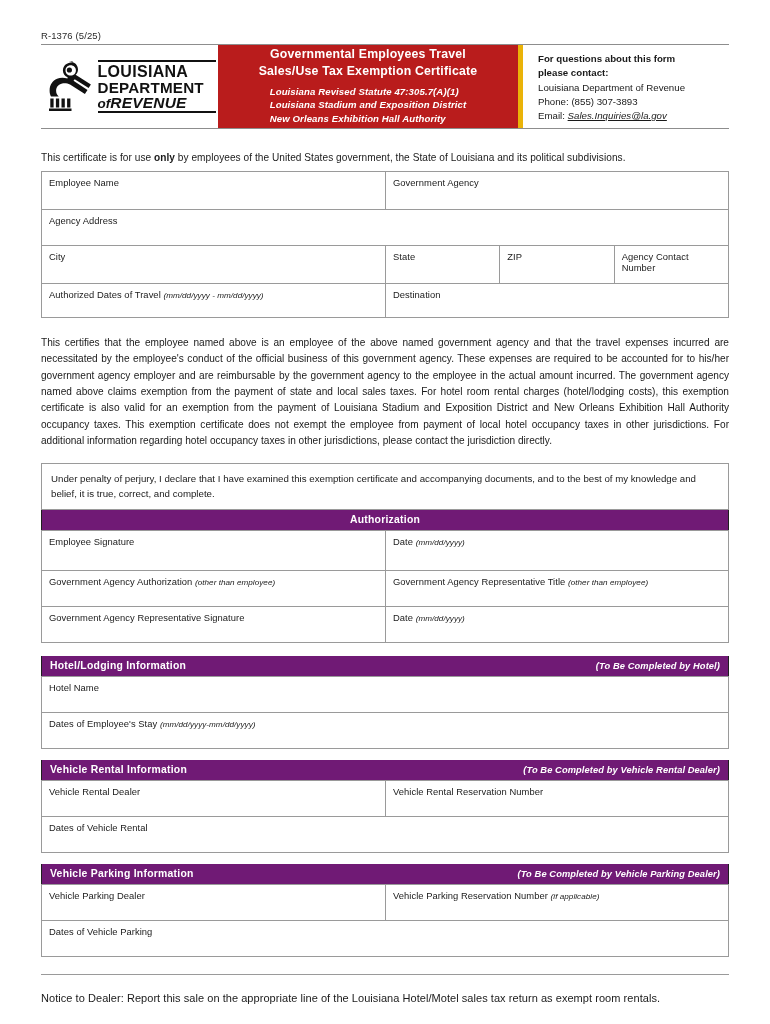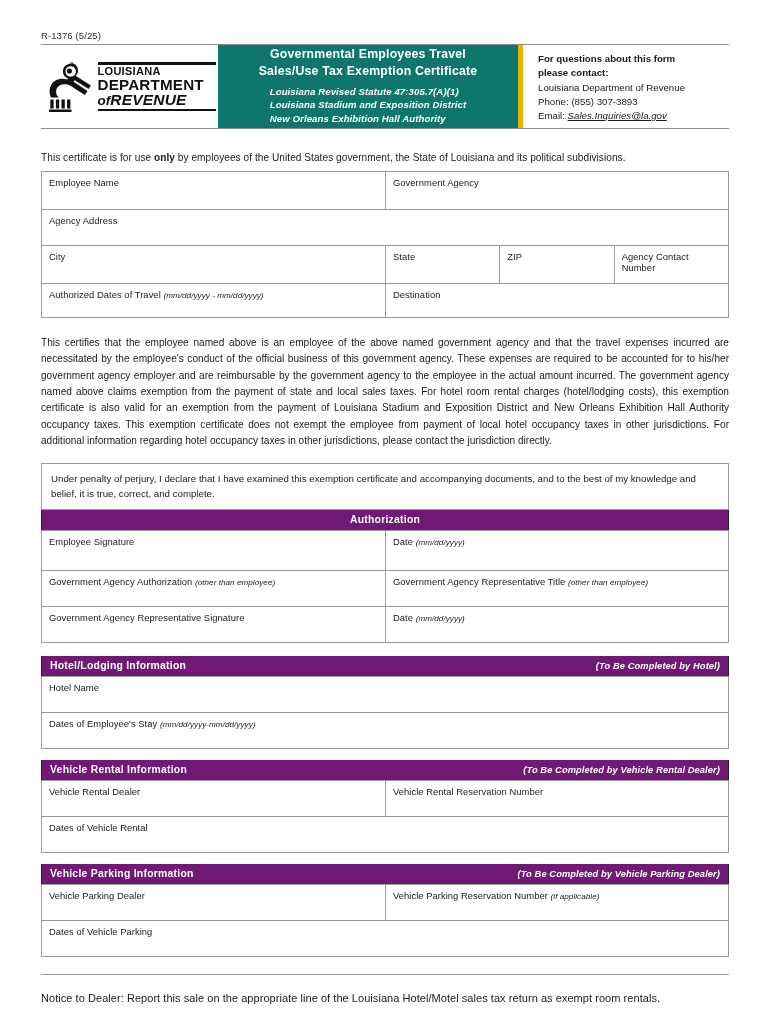--- a/index.html
+++ b/index.html
@@ -30,34 +30,34 @@
   }
   .logo-cell {
     width: 177px; display: flex; align-items: center;
     justify-content: center; padding-left: 4px;
   }
   .logo-wrap { display: flex; align-items: center; gap: 4px; }
   .pelican { width: 46px; height: 52px; flex: none; }
   .wordmark { line-height: 1; }
   .wm-rule { height: 2.5px; background: #111; width: 118px; }
   .wm1 {
-    font-size: 11px; font-weight: 700; letter-spacing: .3px;
+    font-size: 16px; font-weight: 700; letter-spacing: .3px;
     color: #111; margin: 1.5px 0 0 0;
   }
   .wm2 {
     font-size: 15.2px; font-weight: 700; letter-spacing: .2px;
     color: #111; margin: 0;
   }
   .wm3 { font-size: 15.5px; font-weight: 700; color: #111; margin: 0; }
   .wm3 .of { font-style: italic; font-weight: 700; font-size: 13.5px; }
   .wm3 .rev { font-style: italic; font-weight: 700; letter-spacing: .2px; }
   .wm-rule2 { height: 2px; background: #111; width: 118px; margin-top: 1px; }
 
   .title-cell {
-    width: 300px; background: #0f766e; color: #fff;
+    width: 300px; background: #b91c1c; color: #fff;
     display: flex; flex-direction: column; align-items: center;
     justify-content: center; padding: 6px 8px 8px;
   }
   .title-main {
     font-size: 12.3px; font-weight: 700; text-align: center;
     line-height: 1.35; letter-spacing: .2px;
   }
   .title-sub {
     font-size: 9.6px; font-style: italic; font-weight: 700;
     line-height: 1.38; margin-top: 6px;

